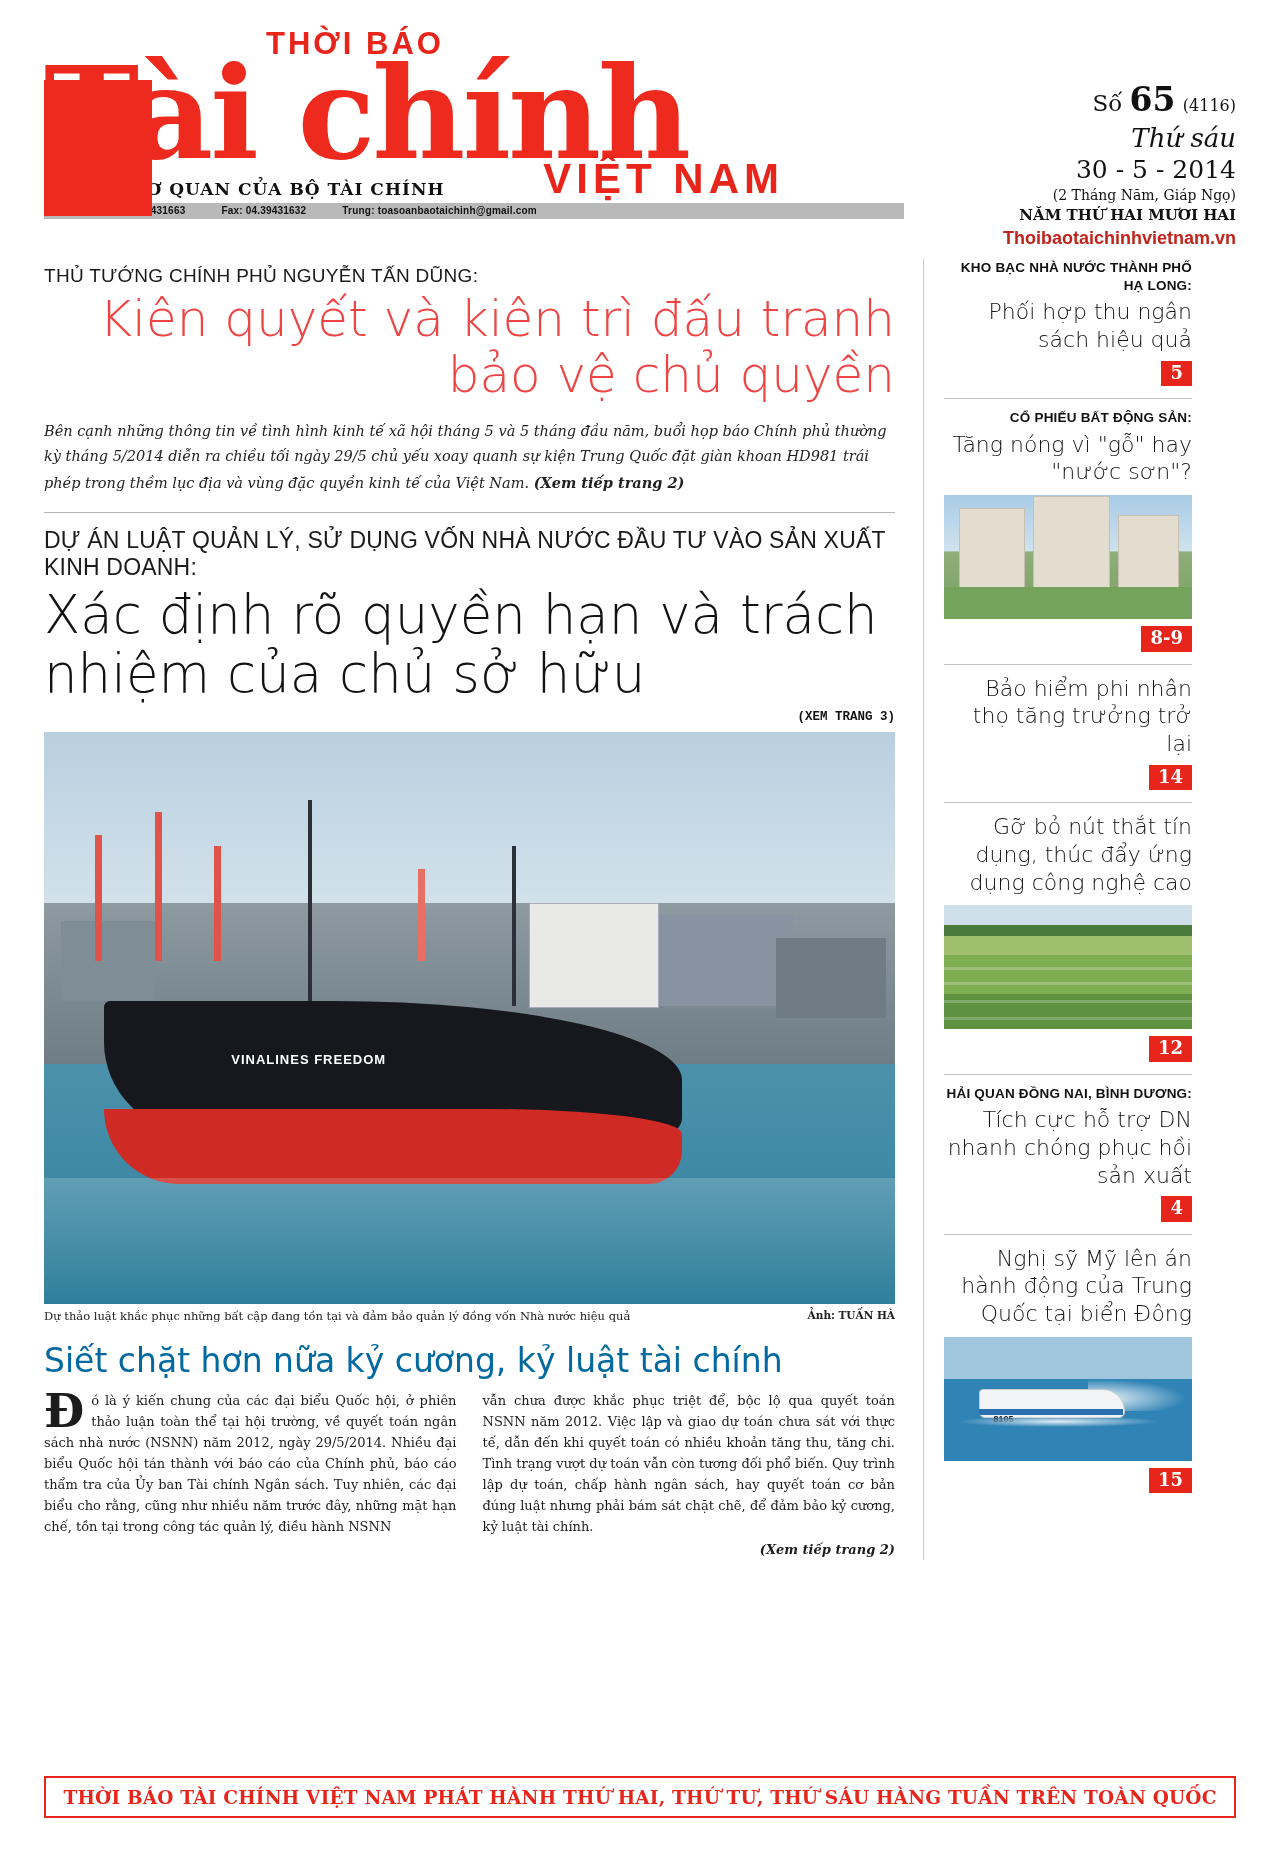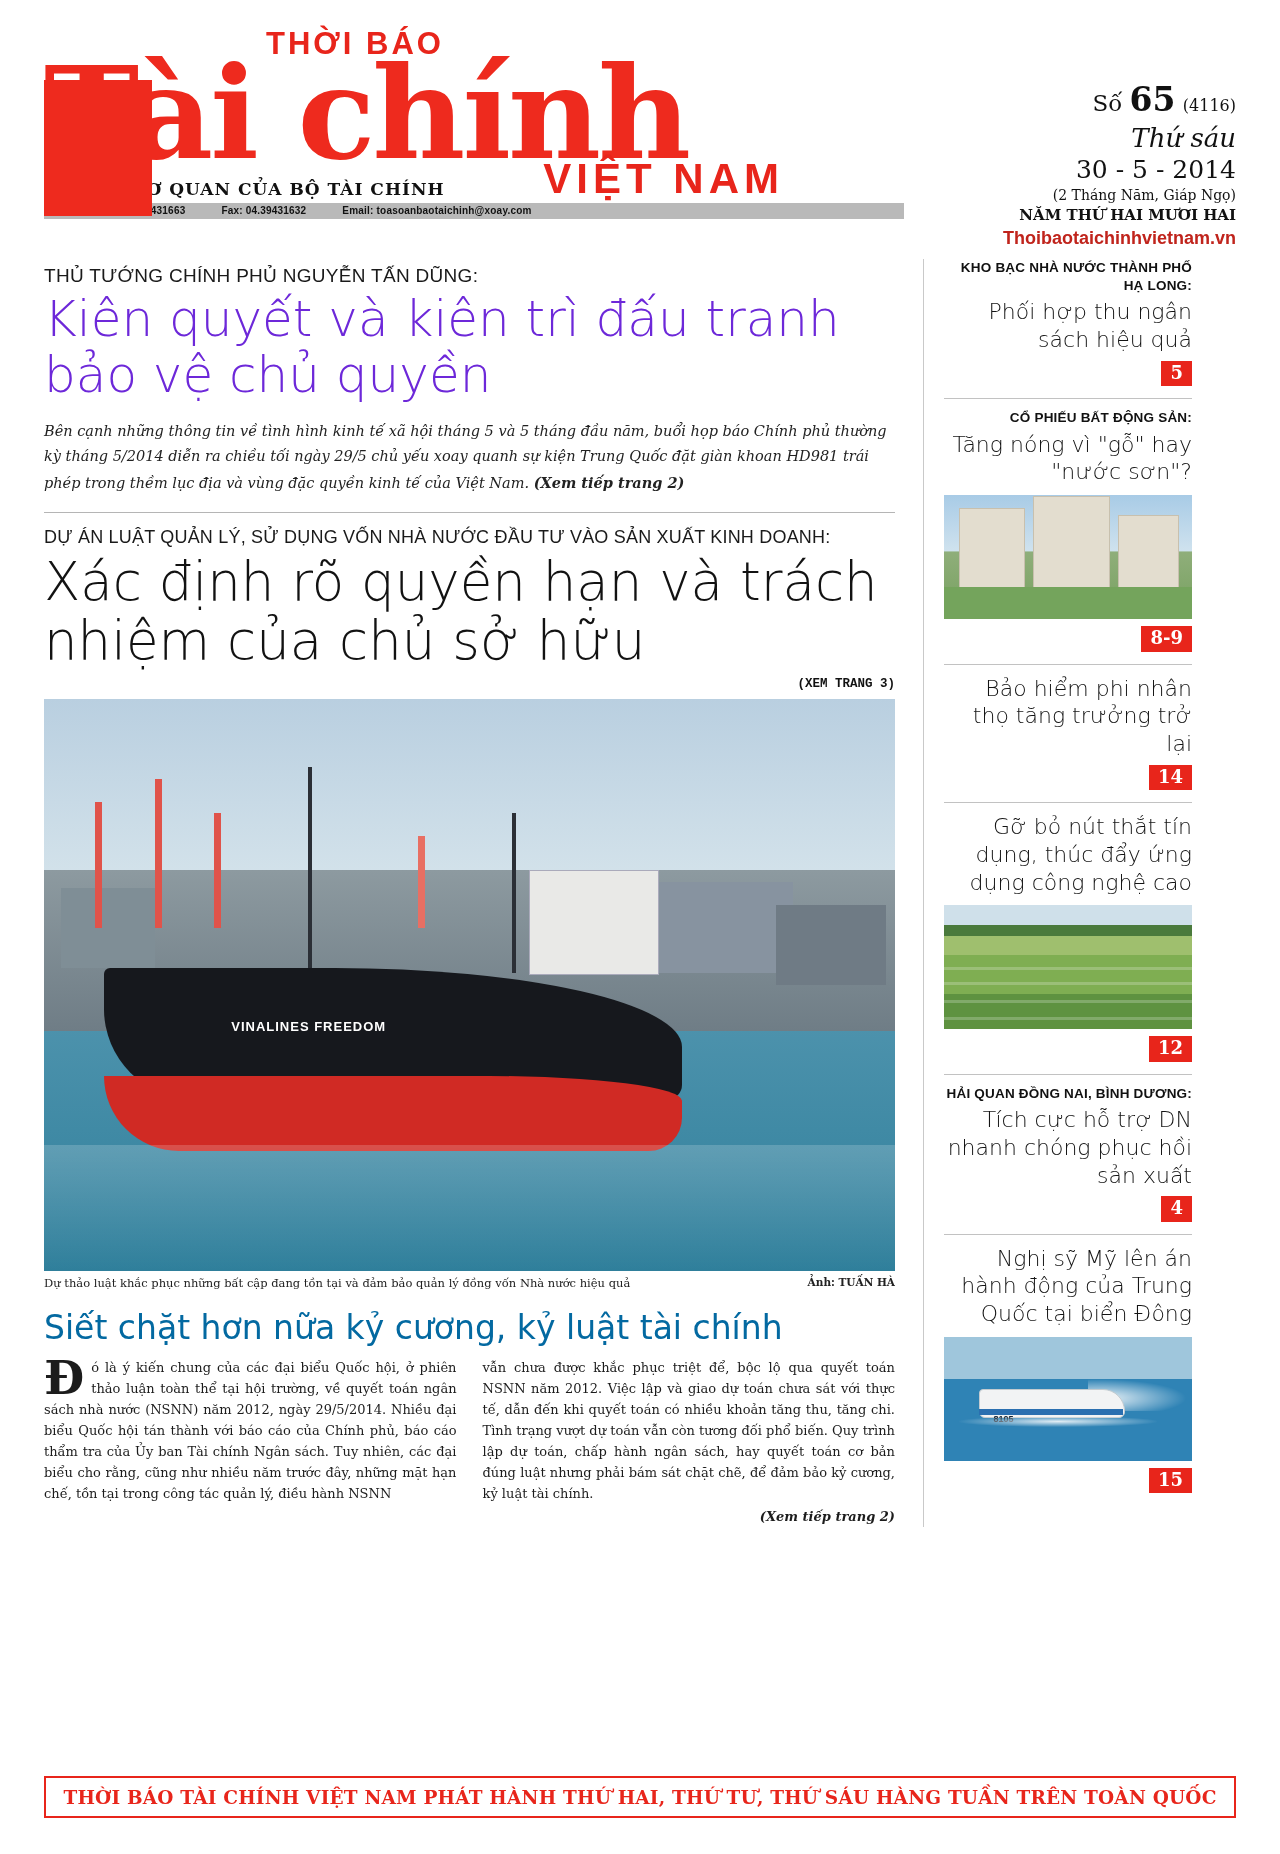--- a/index.html
+++ b/index.html
@@ -31,28 +31,28 @@
   .lunar{font-family:"DejaVu Serif",serif;font-size:14px;margin-top:3px;}
   .year-line{font-family:"DejaVu Serif",serif;font-size:15px;font-weight:bold;margin-top:3px;}
   .website{color:#c0241c;font-size:18px;font-weight:bold;margin-top:4px;}
 
   
   .content{display:flex;margin-top:10px;}
   .col-main{width:880px;padding-right:28px;box-sizing:border-box;border-right:1px solid #c9c9c9;}
   .col-side{width:268px;padding-left:20px;box-sizing:border-box;}
 
   .kicker{font-size:19px;letter-spacing:0.3px;color:#1a1a1a;margin:6px 0 4px 0;}
-  .headline1{font-size:50px;line-height:1.12;font-weight:300;color:#6d28d9;margin:0 0 6px 0;
-     font-family:"DejaVu Sans", sans-serif;}
+  .headline1{font-size:50px;line-height:1.12;font-weight:300;color:#ef4444;margin:0 0 6px 0;
+     font-family:"DejaVu Sans", sans-serif;text-align:right;}
   .lede{font-family:"DejaVu Serif",serif;font-style:italic;font-size:14.5px;line-height:1.75;
      color:#222;margin-top:16px;}
   .lede .seealso{font-weight:bold;font-style:italic;}
   .rule{border:0;border-top:1px solid #b5b5b5;margin:16px 0 14px 0;}
 
-  .kicker2{font-size:18px;letter-spacing:0.2px;color:#1a1a1a;margin-bottom:2px;}
+  .kicker2{font-size:23px;letter-spacing:0.2px;color:#1a1a1a;margin-bottom:2px;}
   .headline2{font-size:53px;line-height:1.12;font-weight:300;color:#121212;margin:4px 0 0 0;
      font-family:"DejaVu Sans", sans-serif;}
   .seepage{text-align:right;font-size:12.5px;font-weight:bold;font-family:Liberation Mono, monospace;
      margin-top:6px;}
 
   .photo-main{margin-top:8px;width:100%;height:572px;position:relative;overflow:hidden;}
   .cap-row{display:flex;justify-content:space-between;font-family:"DejaVu Serif",serif;
      font-size:11.5px;color:#222;padding-top:5px;}
   .cap-row .credit{font-weight:bold;font-size:10.5px;}
 
@@ -127,21 +127,21 @@
   <div class="masthead">
     <div class="logo-left">
       <div class="logo-red-bar"></div>
       <div class="logo-thoibao">THỜI BÁO</div>
       <div class="logo-main">Tài chính</div>
       <div class="logo-vietnam">VIỆT NAM</div>
       <div class="logo-sub">CƠ QUAN CỦA BỘ TÀI CHÍNH</div>
       <div class="contact-bar">
         <span>Tel: 04.39431663</span>
         <span>Fax: 04.39431632</span>
-        <span>Email: toasoanbaotaichinh@xoay.com</span>
+        <span>Trung: toasoanbaotaichinh@gmail.com</span>
       </div>
     </div>
 
     <div class="logo-right">
       <div class="issue-line">
         <span>Số</span>
         <span class="num">65</span>
         <span class="paren">(4116)</span>
       </div>
       <div class="weekday">Thứ sáu</div>

